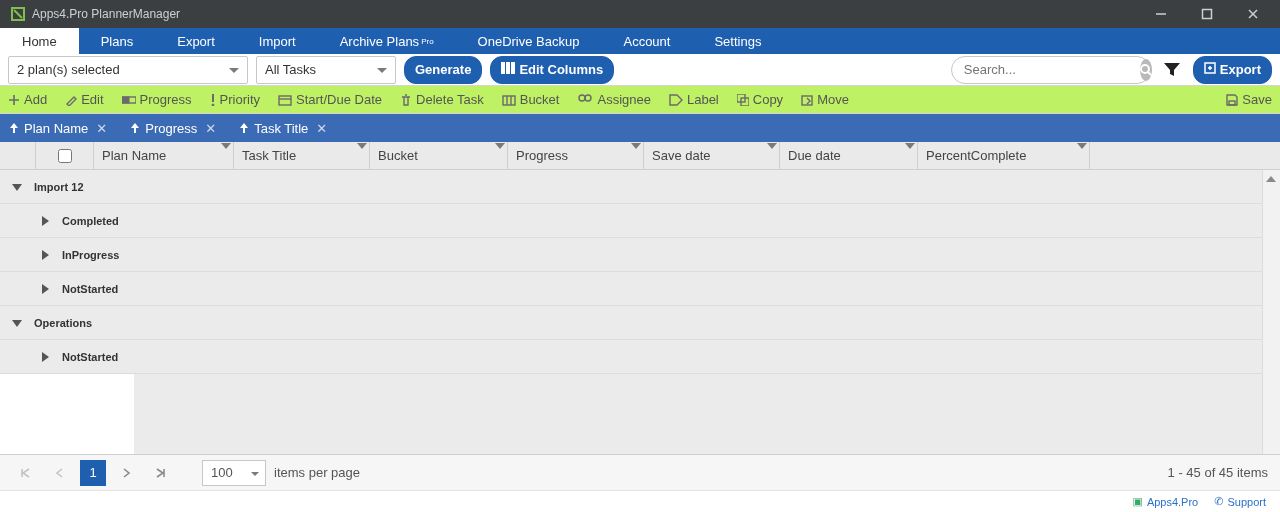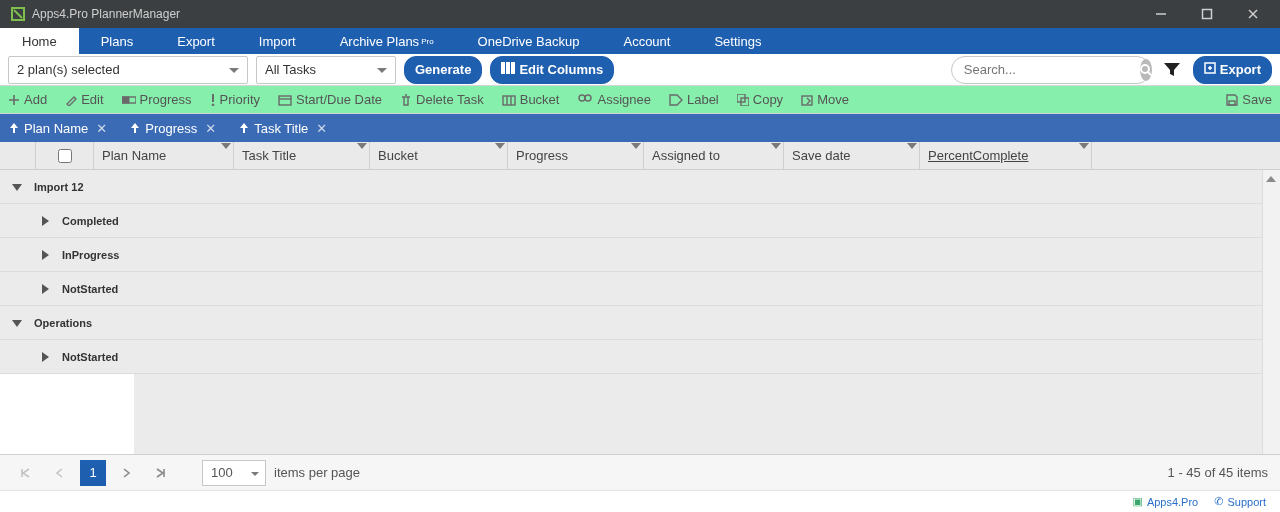--- a/index.html
+++ b/index.html
@@ -27,21 +27,21 @@
   .sel-plan { width: 240px; }
   .sel-tasks { width: 140px; }
   .btn { height: 28px; border-radius: 12px; border: 1px solid #1f5fb0; background: #1f5fb0; color: #fff; display: inline-flex; align-items: center; padding: 0 10px; font-weight: 600; font-size: 13px; cursor: pointer; gap: 4px; }
   .spacer { flex: 1; }
   .search { width: 200px; height: 28px; border: 1px solid #c7c7c7; border-radius: 14px; display: flex; align-items: center; padding: 0 20px 0 12px; color: #9a9a9a; }
   .search input { border: none; outline: none; flex: 1; font-size: 13px; color: #333; background: transparent; }
   .search .sbtn { width: 22px; height: 22px; border-radius: 50%; background: #b9b9b9; display: flex; align-items: center; justify-content: center; }
   .filter-icon { width: 26px; height: 26px; display: flex; align-items: center; justify-content: center; }
 
   
-  .toolbar2 { height: 28px; background: #86efac; border-bottom: 1px solid #d5d5d5; display: flex; align-items: center; padding: 0 8px; gap: 18px; }
+  .toolbar2 { height: 28px; background: #bef264; border-bottom: 1px solid #d5d5d5; display: flex; align-items: center; padding: 0 8px; gap: 18px; }
   .tool { display: inline-flex; align-items: center; gap: 4px; color: #555; font-size: 13px; cursor: pointer; }
   .tool svg { stroke: #6a6a6a; }
 
   
   .groupby { height: 28px; background: #3b6bb5; display: flex; align-items: center; padding: 0 10px; gap: 24px; }
   .group-chip { display: inline-flex; align-items: center; gap: 6px; color: #fff; font-size: 13px; }
   .group-chip .x { color: #cfd9ea; cursor: pointer; font-size: 13px; margin-left: 2px; }
 
   
   .colheaders { height: 28px; background: #eaeaea; border-bottom: 1px solid #cfcfcf; display: flex; align-items: stretch; position: relative; }
@@ -296,33 +296,33 @@
       <span class="fdrop"><svg width="10" height="10">
           <path d="M0 0 H10 L5 6 Z"></path>
         </svg></span>
     </div>
     <div class="colcell" style="width: 136px;">
       <span>Progress</span>
       <span class="fdrop"><svg width="10" height="10">
           <path d="M0 0 H10 L5 6 Z"></path>
         </svg></span>
     </div>
-    <div class="colcell" style="width: 140px;">
-      <span>Assigned to</span>
-      <span class="fdrop"><svg width="10" height="10">
-          <path d="M0 0 H10 L5 6 Z"></path>
-        </svg></span>
-    </div>
     <div class="colcell" style="width: 136px;">
       <span>Save date</span>
       <span class="fdrop"><svg width="10" height="10">
           <path d="M0 0 H10 L5 6 Z"></path>
         </svg></span>
     </div>
-    <div class="colcell" style="width: 172px; text-decoration: underline;">
+    <div class="colcell" style="width: 138px;">
+      <span>Due date</span>
+      <span class="fdrop"><svg width="10" height="10">
+          <path d="M0 0 H10 L5 6 Z"></path>
+        </svg></span>
+    </div>
+    <div class="colcell" style="width: 172px;">
       <span>PercentComplete</span>
       <span class="fdrop"><svg width="10" height="10">
           <path d="M0 0 H10 L5 6 Z"></path>
         </svg></span>
     </div>
   </div>
 
 <div class="gridwrap">
   <div class="gridbody" id="gridbody">
     <div class="grow l0">

